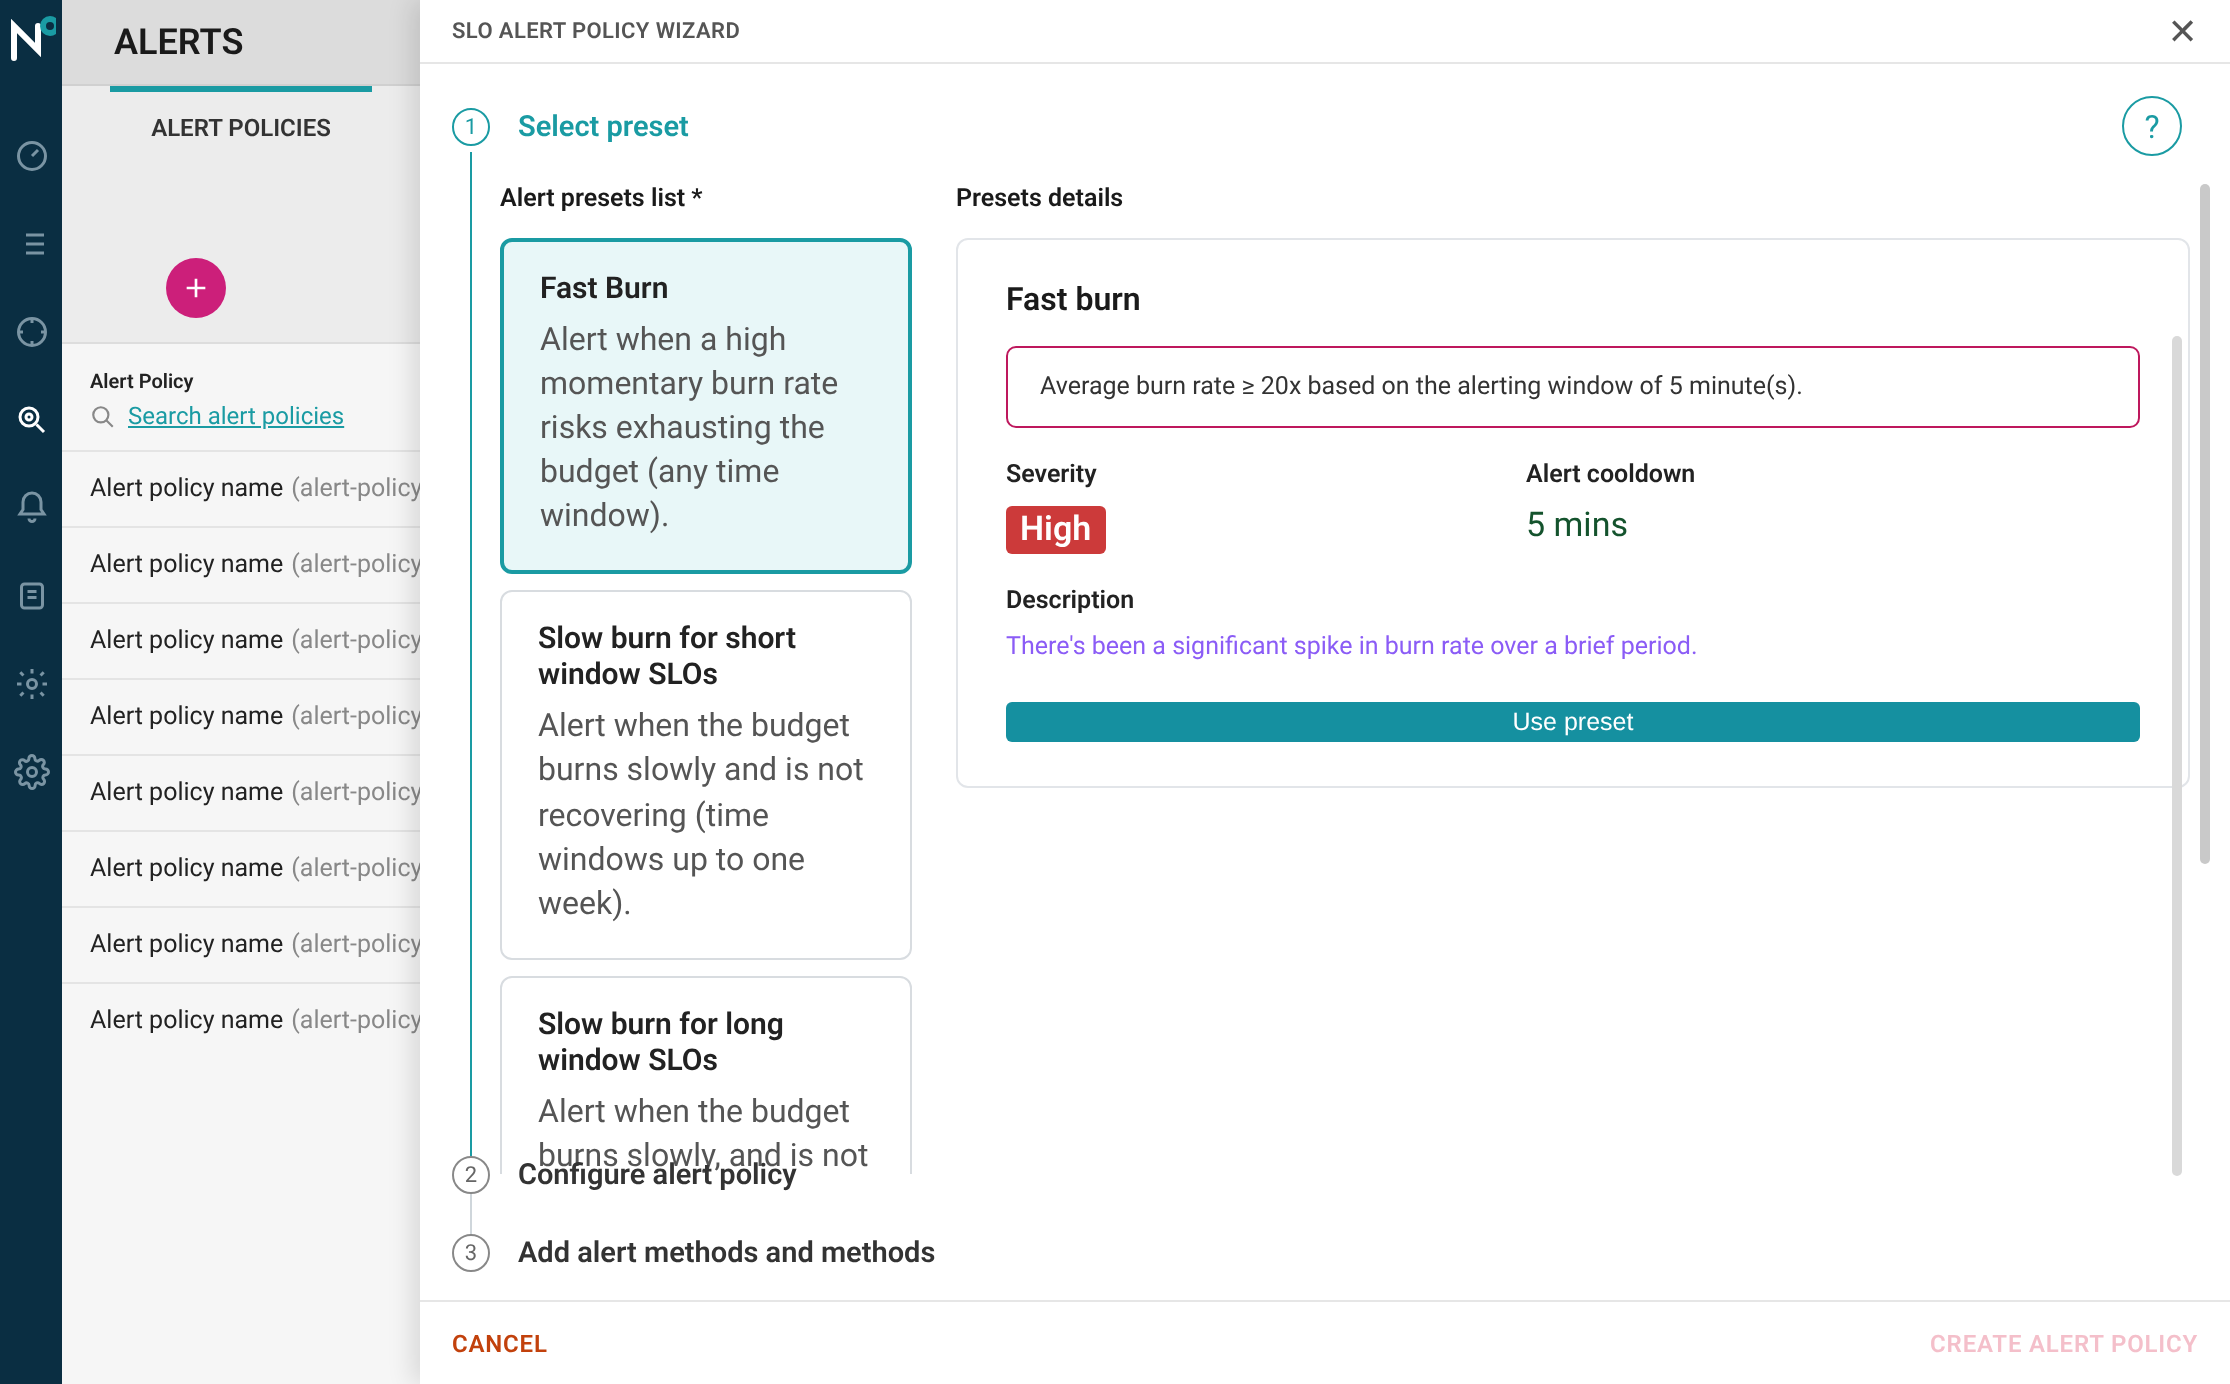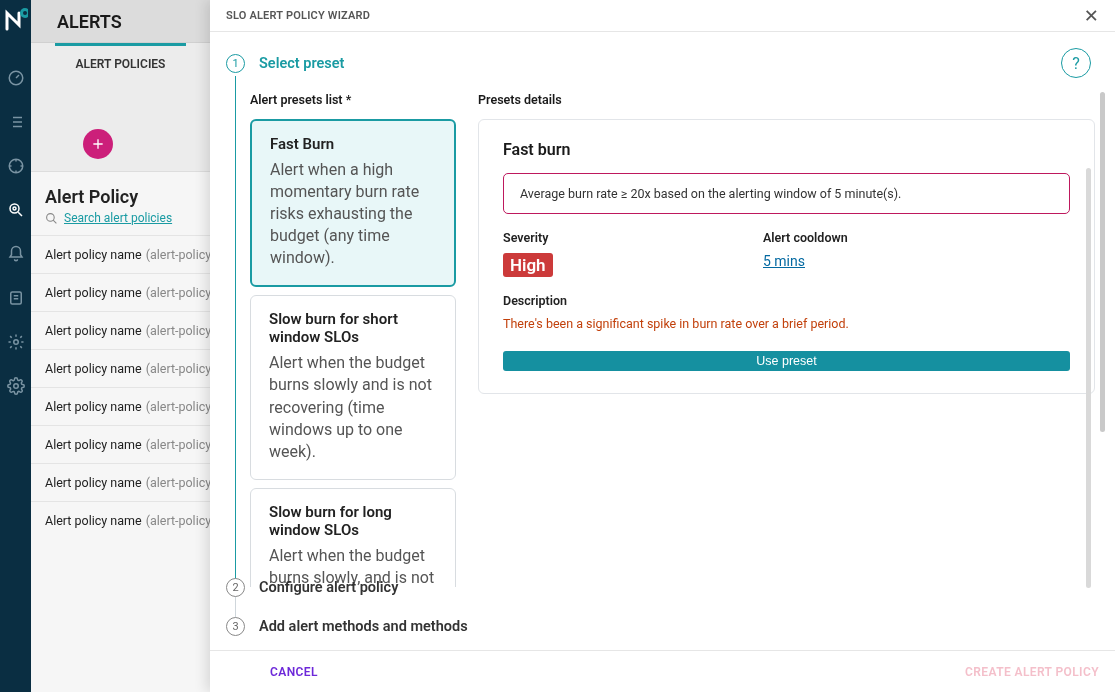--- a/index.html
+++ b/index.html
@@ -14,21 +14,21 @@
   
   
   .bg-header { position:absolute; left:31px; top:0; right:0; height:42px; background:#dcdcdc; display:flex; align-items:center; padding-left:26px; font-weight:600; font-size:18px; color:#1a1a1a;}
   
   
   .sidebar { position:absolute; left:31px; top:42px; width:179px; bottom:0; background:#ececec; border-top:1px solid #d0d0d0;}
   .sidebar .tabs { height:42px; display:flex; align-items:center; justify-content:center; font-size:12px; font-weight:600; color:#333; position:relative; }
   .sidebar .tabs::before { content:""; position:absolute; left:24px; right:24px; top:0; height:3px; background:#1a9ba3; }
   .add-btn { position:absolute; top:86px; left:52px; width:30px; height:30px; border-radius:50%; background:#cc1f7a; display:flex; align-items:center; justify-content:center; cursor:pointer; color:#fff; font-size:20px; font-weight:300;}
   .panel { position:absolute; top:128px; left:0; right:0; bottom:0; background:#f6f6f6; border-top:1px solid #ddd;}
-  .panel-head { padding:14px 6px 4px 14px; font-weight:600; font-size:18px; color:#222;}
+  .panel-head { padding:14px 6px 4px 14px; font-weight:600; font-size:10px; color:#222;}
   .search-link { display:flex; align-items:center; gap:6px; padding:0 14px 10px 14px; font-size:12px;}
   .search-link a { color:#1a9ba3; text-decoration:underline;}
   .search-link svg { color:#888;}
   .policy-row { height:38px; border-top:1px solid #e4e4e4; display:flex; align-items:center; padding:0 14px; font-size:12.5px; color:#222; white-space:nowrap; overflow:hidden; cursor:pointer;}
   .policy-row .suffix { color:#888; margin-left:4px;}
   
   
   .modal { position:absolute; left:210px; top:0; right:0; bottom:0; background:#fff; box-shadow:-4px 0 12px rgba(0,0,0,0.12); display:flex; flex-direction:column; }
   .modal-header { height:32px; border-bottom:1px solid #e6e6e6; display:flex; align-items:center; justify-content:space-between; padding:0 16px; font-size:11px; font-weight:600; color:#555; letter-spacing:0.2px;}
   .modal-header .close { cursor:pointer; font-size:18px; color:#555; font-weight:400;}
@@ -56,31 +56,31 @@
   
   .col-right { flex:1; display:flex; flex-direction:column;}
   .col-right .lbl { font-size:12.5px; font-weight:600; margin-bottom:12px;}
   .details-card { border:1px solid #e2e5e9; border-radius:6px; padding:20px 24px 22px 24px; background:#fff; position:relative;}
   .details-card h3 { font-size:16px; font-weight:600; margin-bottom:14px;}
   .sect-label { font-size:12.5px; font-weight:600; color:#222; margin-bottom:8px;}
   .cond-box { border:1px solid #be185d; border-radius:5px; padding:12px 16px; font-size:12.5px; color:#333; margin-bottom:16px;}
   .two-col { display:flex; gap:120px; margin-bottom:16px;}
   .two-col > div { min-width:140px;}
   .sev-badge { display:inline-block; background:#cc3a3a; color:#fff; font-size:17px; font-weight:600; padding:2px 7px; border-radius:3px;}
-  .small-val { font-size:14px; color:#0369a1;text-decoration:underline;}
-  .desc-txt { font-size:12.5px; color:#c2410c;}
+  .small-val { font-size:17px; color:#14532d;}
+  .desc-txt { font-size:12.5px; color:#8b5cf6;}
   .use-btn { margin-top:20px; width:100%; height:20px; background:#1590a0; color:#fff; border:none; border-radius:3px; font-size:12.5px; cursor:pointer;}
   .scroll-thumb-right { position:absolute; right:4px; top:76px; width:5px; height:420px; background:#d9d9d9; border-radius:3px;}
   
   .step2 { position:absolute; left:16px; top:546px;}
   .step3 { position:absolute; left:16px; top:585px;}
   
   .modal-footer { height:42px; border-top:1px solid #e6e6e6; display:flex; align-items:center; justify-content:space-between; padding:0 16px;}
   .btn-text { font-size:12px; font-weight:600; letter-spacing:0.4px; cursor:pointer;}
-  .btn-cancel { color:#6d28d9;margin-left:44px;}
+  .btn-cancel { color:#c2410c;}
   .btn-create { color:#f4bfca;}
   
   svg { display:block;}
   ::-webkit-scrollbar { width:0; height:0;}
 </style>
 </head>
 <body>
 
 <div class="rail">
   <div class="logo">

